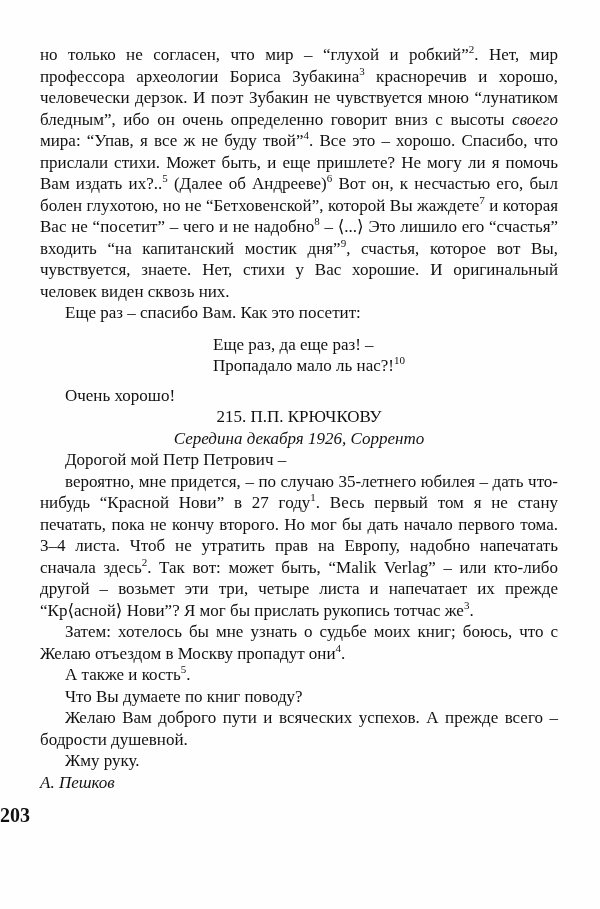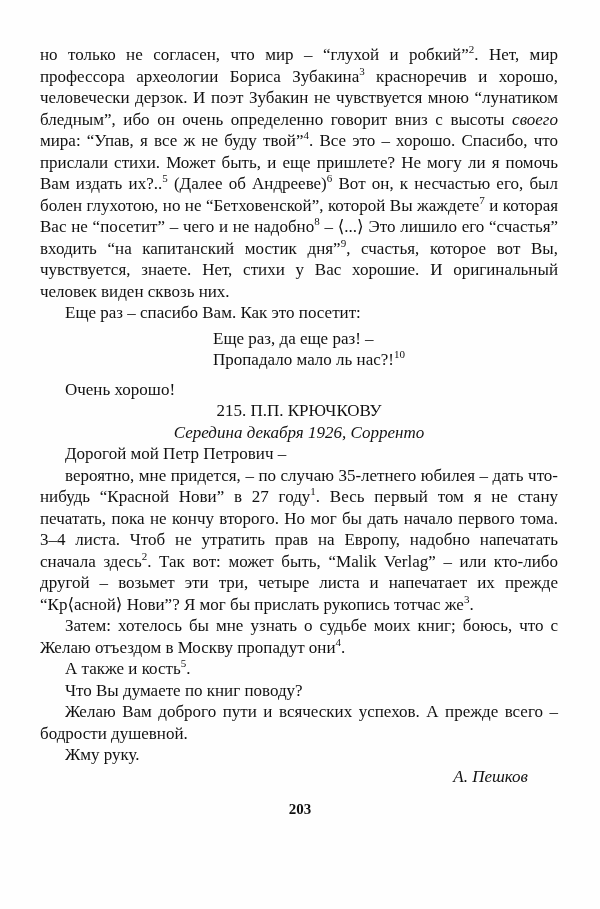--- a/index.html
+++ b/index.html
@@ -18,44 +18,44 @@
     hyphens: auto;
   }
   .content p, .content h2, .verse-line {
     margin: 0;
     font-size: 17px;
     line-height: 21.5px;
     font-weight: normal;
   }
   .para { text-align: justify; }
   .indent { text-indent: 25px; }
-  .verse { margin: 4px 0 8px 173px; }
+  .verse { margin: 10px 0 8px 173px; }
   .heading {
     text-align: center;
     font-weight: bold;
     font-size: 17.5px;
     margin-top: 36px;
     text-indent: 0;
   }
   .date {
     text-align: center;
     font-style: italic;
     margin-top: 12px;
     margin-bottom: 14px;
   }
   .signature {
-    text-align: right;
+    text-align: left;
     font-style: italic;
     padding-right: 30px;
     margin-top: 2px;
   }
   .page-number {
-    text-align: center;
+    text-align: left;
     font-weight: bold;
-    font-size: 15px;
+    font-size: 20px;
     line-height: 21px;
     margin-top: 12px;
   }
   sup {
     font-size: 11px;
     line-height: 0;
     vertical-align: super;
   }
   em { font-style: italic; }
 </style>

